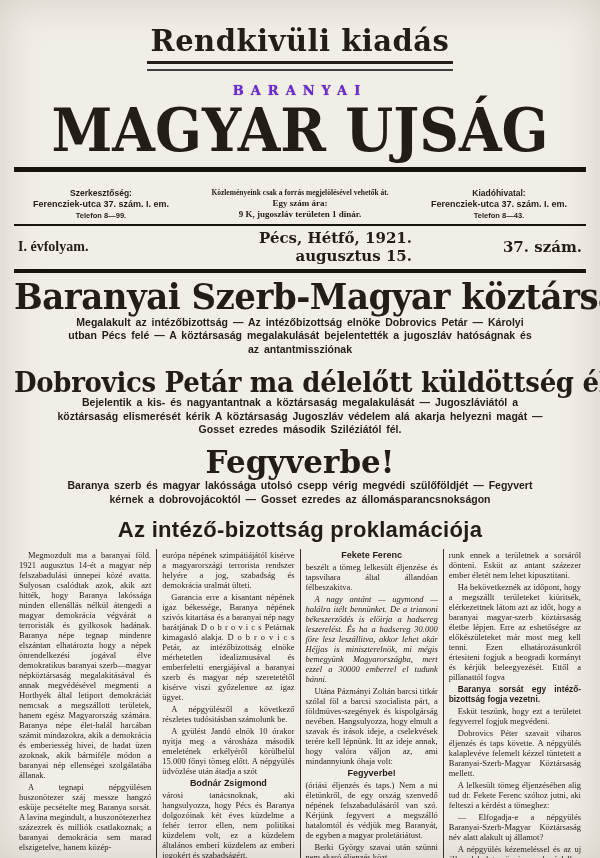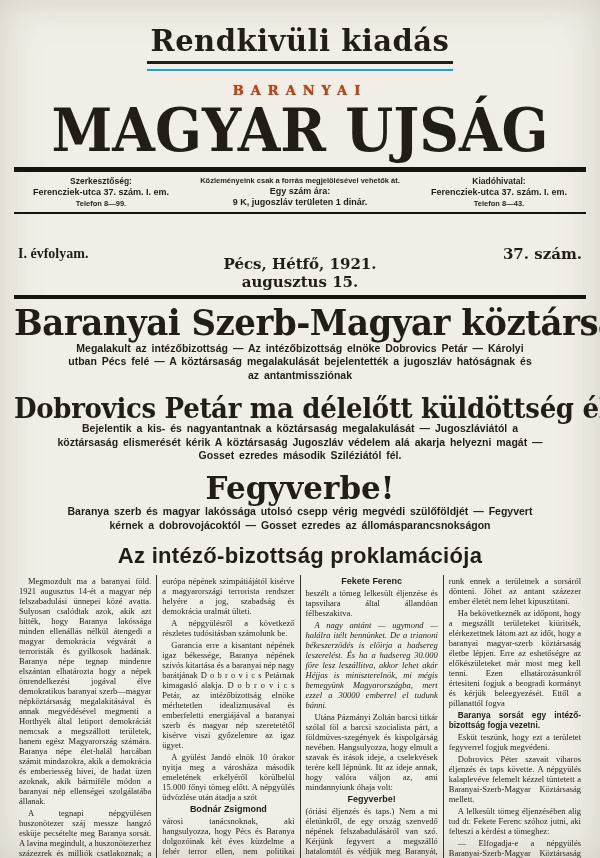--- a/index.html
+++ b/index.html
@@ -8,46 +8,46 @@
     position:relative;width:600px;height:858px;margin:0 auto;
     background:#f1eee7;color:#221d17;overflow:hidden;
     box-shadow:inset 0 0 40px rgba(120,110,95,.25);
   }
   .inner{padding:14px 14px 0 14px;}
   
   .edition-wrap{text-align:center;margin-top:10px;}
   .edition{
     display:inline-block;font-family:"DejaVu Serif",serif;font-weight:bold;
     font-size:29px;letter-spacing:.5px;
-    border-bottom:2px solid #0ea5e9;padding-bottom:5px;
+    border-bottom:2px solid #404040;padding-bottom:5px;
   }
   .edition .ed-inner{display:inline-block;border-bottom:3px solid #221d17;padding:0 4px 3px 4px;}
   .region{
     text-align:center;font-family:"DejaVu Serif",serif;font-weight:bold;
-    font-size:13px;letter-spacing:7px;color:#c2410c;margin-top:12px;
+    font-size:13px;letter-spacing:7px;color:#6d28d9;margin-top:12px;
     text-shadow:0 0 1px #6b6458;
   }
   .paper-title{
     text-align:center;font-family:"DejaVu Serif",serif;font-weight:bold;
     font-size:55px;letter-spacing:0px;white-space:nowrap;
     margin-top:2px;line-height:1.0;transform:scaleY(1.08);transform-origin:top center;
   }
   .rule-thick{height:5px;background:#17130f;margin-top:10px;}
   .rule-med{height:2px;background:#17130f;}
   
-  .info-row{display:flex;align-items:stretch;padding:4px 2px 3px 2px;}
+  .info-row{display:flex;align-items:stretch;padding:16px 2px 3px 2px;}
   .info-col{font-family:"Liberation Sans",sans-serif;font-weight:bold;text-align:center;line-height:1.3;}
   .info-left,.info-right{width:170px;font-size:9px;}
-  .info-center{flex:1;font-size:9px;}
+  .info-center{flex:1;font-size:9px;font-family:Liberation Serif, serif;}
   .info-tiny{font-size:7.5px;}
   .info-head{font-size:8.5px;}
   
   .date-row{display:flex;align-items:center;padding:3px 4px 4px 4px;font-weight:bold;}
   .date-vol{width:170px;text-align:left;font-size:14px;}
-  .date-center{flex:1;text-align:center;font-size:15px;font-family:"DejaVu Serif",serif;margin-top:38px;}
+  .date-center{flex:1;text-align:right;font-size:15px;font-family:"DejaVu Serif",serif;}
   .date-issue{width:170px;text-align:right;font-size:15px;font-family:"DejaVu Serif",serif;}
   
   .h1{
     text-align:center;font-family:"DejaVu Serif",serif;font-weight:bold;
     font-size:34px;letter-spacing:-.5px;margin-top:6px;line-height:1.05;
     transform:scaleY(1.05);transform-origin:top center;white-space:nowrap;
   }
   .deck{
     text-align:center;font-family:"Liberation Sans",sans-serif;font-weight:bold;
     font-size:10.5px;line-height:1.3;margin:1px auto 0 auto;width:470px;
@@ -142,41 +142,41 @@
 
     <div class="cols">
 
       <div class="col">
         <p>Megmozdult ma a baranyai föld. 1921 augusztus 14-ét a magyar nép felszabadulási ünnepei közé avatta. Sulyosan csalódtak azok, akik azt hitték, hogy Baranya lakóssága minden ellenállás nélkül átengedi a magyar demokrácia végvárát a terroristák és gyilkosok hadának. Baranya népe tegnap mindenre elszántan elhatározta hogy a népek önrendelkezési jogával élve demokratikus baranyai szerb—magyar népköztársaság megalakitásával és annak megvédésével megmenti a Horthyék által letiport demokráciát nemcsak a megszállott területek, hanem egész Magyarország számára. Baranya népe élet-halál harcában számit mindazokra, akik a demokrácia és emberiesség hivei, de hadat üzen azoknak, akik bármiféle módon a baranyai nép ellenségei szolgálatába állanak.</p>
         <p>A tegnapi népgyülésen huszonötezer száj messze hangzó esküje pecsételte meg Baranya sorsát. A lavina megindult, a huszonötezerhez százezrek és milliók csatlakoznak; a baranyai demokrácia sem marad elszigetelve, hanem közép-</p>
       </div>
 
       <div class="col">
         <p class="noind">európa népének szimpátiájától kisérve a magyarországi terrorista rendszer helyére a jog, szabadság és demokrácia uralmát ülteti.</p>
+        <p>Garancia erre a kisantant népének igaz békessége, Baranya népének szivós kitartása és a baranyai nép nagy barátjának D o b r o v i c s Petárnak kimagasló alakja. D o b r o v i c s Petár, az intézőbizottság elnöke mérhetetlen idealizmusával és emberfeletti energiájával a baranyai szerb és magyar nép szeretetétől kisérve viszi győzelemre az igaz ügyet.</p>
         <p>A népgyülésről a következő részletes tudósitásban számolunk be.</p>
-        <p>Garancia erre a kisantant népének igaz békessége, Baranya népének szivós kitartása és a baranyai nép nagy barátjának D o b r o v i c s Petárnak kimagasló alakja. D o b r o v i c s Petár, az intézőbizottság elnöke mérhetetlen idealizmusával és emberfeletti energiájával a baranyai szerb és magyar nép szeretetétől kisérve viszi győzelemre az igaz ügyet.</p>
         <p>A gyülést Jandó elnök 10 órakor nyitja meg a városháza második emeletének erkélyéről körülbelül 15.000 főnyi tömeg előtt. A népgyülés üdvözlése után átadja a szót</p>
         <p class="speaker">Bodnár Zsigmond</p>
         <p class="noind">városi tanácsnoknak, aki hangsulyozza, hogy Pécs és Baranya dolgozóinak két éves küzdelme a fehér terror ellen, nem politikai küzdelem volt, ez a küzdelem általános emberi küzdelem az emberi jogokért és szabadságért.</p>
 
       </div>
 
       <div class="col">
         <p class="speaker">Fekete Ferenc</p>
         <p class="noind">beszélt a tömeg lelkesült éljenzése és tapsvihara által állandóan félbeszakitva.</p>
         <p class="it">A nagy antánt — ugymond — halálra itélt bennünket. De a trianoni békeszerződés is előirja a hadsereg leszerelést. És ha a hadsereg 30.000 főre lesz leszállitva, akkor lehet akár Héjjas is miniszterelnök, mi mégis bemegyünk Magyarországba, mert ezzel a 30000 emberrel el tudunk bánni.</p>
         <p>Utána Pázmányi Zoltán barcsi titkár szólal föl a barcsi szocialista párt, a földmüves-szegények és kispolgárság nevében. Hangsulyozza, hogy elmult a szavak és irások ideje, a cselekvések terére kell lépnünk. Itt az ideje annak, hogy valóra váljon az, ami mindannyiunk óhaja volt:</p>
         <p class="speaker">Fegyverbe!</p>
         <p class="noind">(óriási éljenzés és taps.) Nem a mi életünkről, de egy ország szenvedő népének felszabadulásáról van szó. Kérjünk fegyvert a megszálló hatalomtól és védjük meg Baranyát, de egyben a magyar proletáriátust.</p>
         <p>Berki György szavai után szünni nem akaró éljenzés közt</p>
 
       </div>
 
       <div class="col">
-        <p class="noind">runk ennek a területnek a sorsáról dönteni. Jöhet az antant százezer ember életét nem lehet kipusztitani.</p>
+        <p class="noind">runk ennek a területnek a sorsáról dönteni. Esküt az antant százezer ember életét nem lehet kipusztitani.</p>
         <p>Ha bekövetkeznék az időpont, hogy a megszállt területeket kiüritsék, elérkezettnek látom azt az időt, hogy a baranyai magyar-szerb köztársaság életbe lépjen. Erre az eshetőségre az előkészületeket már most meg kell tenni. Ezen elhatározásunkról értesiteni fogjuk a beogradi kormányt és kérjük beleegyezését. Ettől a pillanattól fogva</p>
         <p class="bold">Baranya sorsát egy intéző-bizottság fogja vezetni.</p>
         <p>Esküt teszünk, hogy ezt a területet fegyverrel fogjuk megvédeni.</p>
         <p>Dobrovics Péter szavait viharos éljenzés és taps követte. A népgyülés kalaplevéve felemelt kézzel tüntetett a Baranyai-Szerb-Magyar Köztársaság mellett.</p>
         <p>A lelkesült tömeg éljenzésében alig tud dr. Fekete Ferenc szóhoz jutni, aki felteszi a kérdést a tömeghez:</p>
         <p>— Elfogadja-e a népgyülés Baranyai-Szerb-Magyar Köztársaság név alatt alakult uj államot?</p>
         <p>A népgyülés kézemeléssel és az uj államalakulat szünni nemakaró lelkes éljenzésével adta tudtul,</p>
 
       </div>
 

